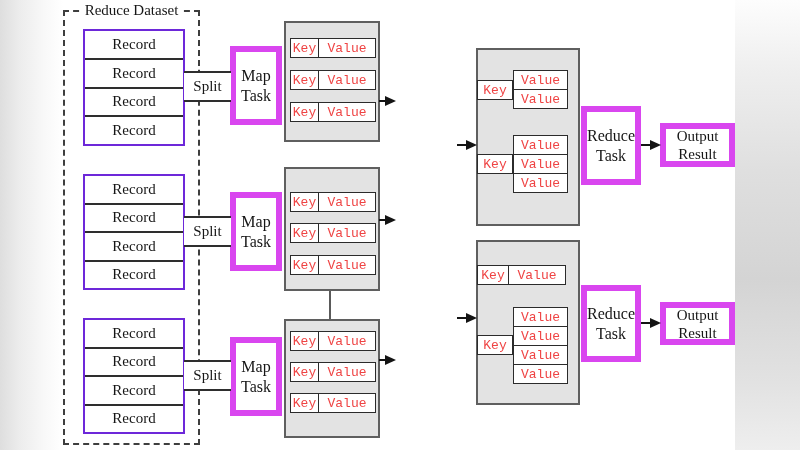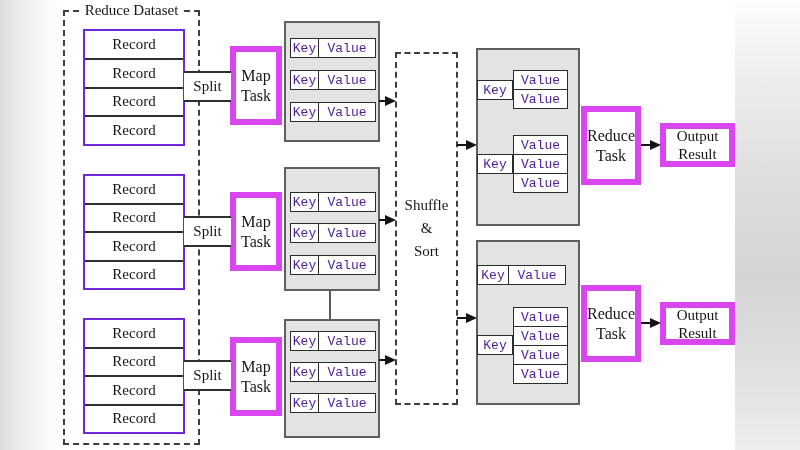--- a/index.html
+++ b/index.html
@@ -23,21 +23,21 @@
   .rec-stack{background:#fff;border:2px solid #6d28d9;display:flex;flex-direction:column;}
   .rec{flex:1;display:flex;align-items:center;justify-content:center;font-size:15px;}
   .rec + .rec{border-top:2px solid #2e2e2e;}
   
   .split{background:#fff;border-top:2px solid #2e2e2e;border-bottom:2px solid #2e2e2e;
     display:flex;align-items:center;justify-content:center;font-size:15px;z-index:5;}
   
   .kvrow{display:flex;background:#fff;border:1.5px solid #2b2b2b;z-index:3;}
   .kvkey{width:27px;border-right:1.5px solid #2b2b2b;display:flex;align-items:center;justify-content:center;}
   .kvval{flex:1;display:flex;align-items:center;justify-content:center;}
-  .mono{font-family:"Liberation Mono", monospace;font-size:13px;color:#4c1d95;}
+  .mono{font-family:"Liberation Mono", monospace;font-size:13px;color:#ef4444;}
   .cell{background:#fff;border:1.5px solid #2b2b2b;display:flex;align-items:center;justify-content:center;z-index:3;}
   
   .arrow{position:absolute;height:2px;background:#141414;z-index:6;}
   .arrow::after{content:"";position:absolute;right:-11px;top:-4.5px;width:0;height:0;
     border-left:11px solid #141414;border-top:5px solid transparent;border-bottom:5px solid transparent;}
   .vline{position:absolute;width:2px;background:#5a5a5a;z-index:1;}
   .ds-label{position:absolute;top:-10px;left:50%;transform:translateX(-50%);
     background:#fff;padding:0 5px;font-size:15px;white-space:nowrap;z-index:4;}
 </style>
 </head>
@@ -121,23 +121,20 @@
   </div>
   <div class="abs kvrow mono" style="left:290px;top:393px;width:86px;height:20px;">
     <div class="kvkey">Key</div>
     <div class="kvval">Value</div>
   </div>
 
   <div class="arrow" style="left:379px;top:100px;width:6px;"></div>
   <div class="arrow" style="left:379px;top:219px;width:6px;"></div>
   <div class="arrow" style="left:379px;top:359px;width:6px;"></div>
 
-  <div class="abs dashbox serif15 pre" style="left:395px;top:52px;width:63px;height:353px;display:flex;align-items:center;justify-content:center;text-align:center;line-height:1.55;">Shuffle
-&amp;
-Sort</div>
 
   <div class="arrow" style="left:457px;top:144px;width:9px;"></div>
   <div class="arrow" style="left:457px;top:317px;width:9px;"></div>
 
   <div class="abs graybox" style="left:476px;top:48px;width:104px;height:178px;z-index:2;"></div>
   <div class="abs graybox" style="left:476px;top:240px;width:104px;height:165px;z-index:2;"></div>
 
   <div class="abs cell mono" style="left:477px;top:80px;width:36px;height:20px;">Key</div>
   <div class="abs cell mono" style="left:513px;top:70px;width:55px;height:20px;">Value</div>
   <div class="abs cell mono" style="left:513px;top:89px;width:55px;height:20px;">Value</div>

